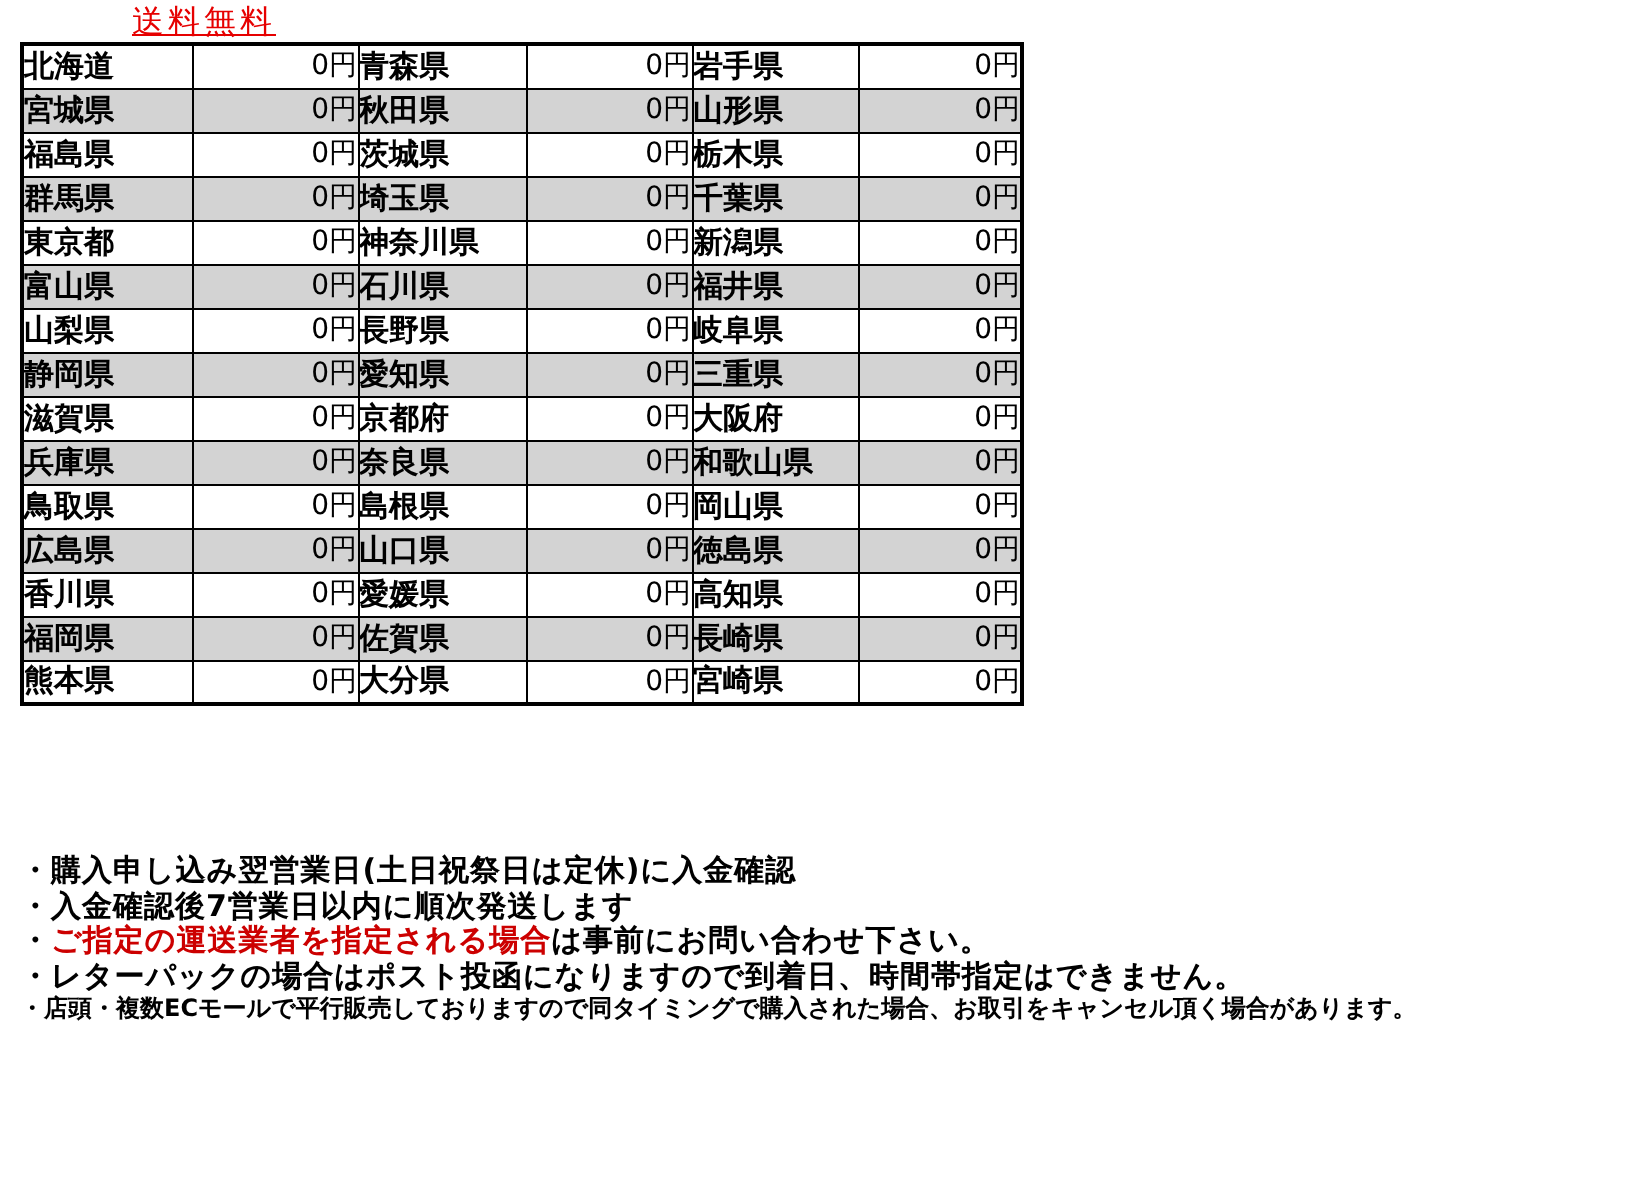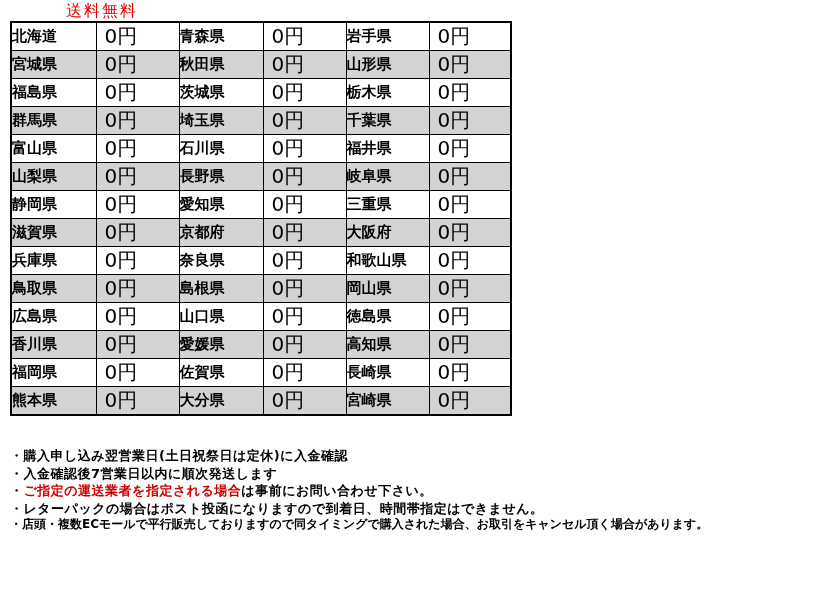--- a/index.html
+++ b/index.html
@@ -20,20 +20,21 @@
     overflow: hidden;
   }
   .free-shipping {
     position: absolute;
     left: 66px;
     top: 1px;
     font-size: 16px;
     letter-spacing: 2px;
     color: var(--accent-red);
     white-space: nowrap;
+    text-decoration: underline;
   }
   .fee-table {
     position: absolute;
     left: 10px;
     top: 21px;
     width: 500px;
     border-collapse: collapse;
     table-layout: fixed;
     border: 2px solid var(--border-black);
   }
@@ -45,40 +46,39 @@
     overflow: hidden;
     background: #ffffff;
   }
   .fee-table tr:nth-child(even) td { background: var(--row-gray); }
   .fee-table td.pref {
     text-align: left;
     font-weight: bold;
     font-size: 15px;
   }
   .fee-table td.fee {
-    text-align: left;
-    padding-left: 8px;
-    font-size: 20px;
+    text-align: right;
+    font-size: 14px;
   }
   .notes {
     position: absolute;
     left: 10px;
     top: 414px;
     width: 805px;
     font-weight: bold;
   }
   .notes-heading {
     font-size: 15px;
     letter-spacing: 0.5px;
     line-height: 17px;
     white-space: nowrap;
   }
   .bullets {
-    margin-top: 33px;
-    font-size: 13px;
+    margin-top: 13px;
+    font-size: 15px;
     letter-spacing: 0.5px;
     line-height: 17.5px;
   }
   .bullet { white-space: nowrap; }
   .bullet .red { color: var(--note-red); }
   .fine-print {
     font-size: 12px;
     letter-spacing: 0;
     line-height: 14px;
     white-space: nowrap;
@@ -127,20 +127,28 @@
         </tr>
         <tr>
           <td class="pref">群馬県</td>
           <td class="fee">0円</td>
           <td class="pref">埼玉県</td>
           <td class="fee">0円</td>
           <td class="pref">千葉県</td>
           <td class="fee">0円</td>
         </tr>
         <tr>
+          <td class="pref">東京都</td>
+          <td class="fee">0円</td>
+          <td class="pref">神奈川県</td>
+          <td class="fee">0円</td>
+          <td class="pref">新潟県</td>
+          <td class="fee">0円</td>
+        </tr>
+        <tr>
           <td class="pref">富山県</td>
           <td class="fee">0円</td>
           <td class="pref">石川県</td>
           <td class="fee">0円</td>
           <td class="pref">福井県</td>
           <td class="fee">0円</td>
         </tr>
         <tr>
           <td class="pref">山梨県</td>
           <td class="fee">0円</td>

